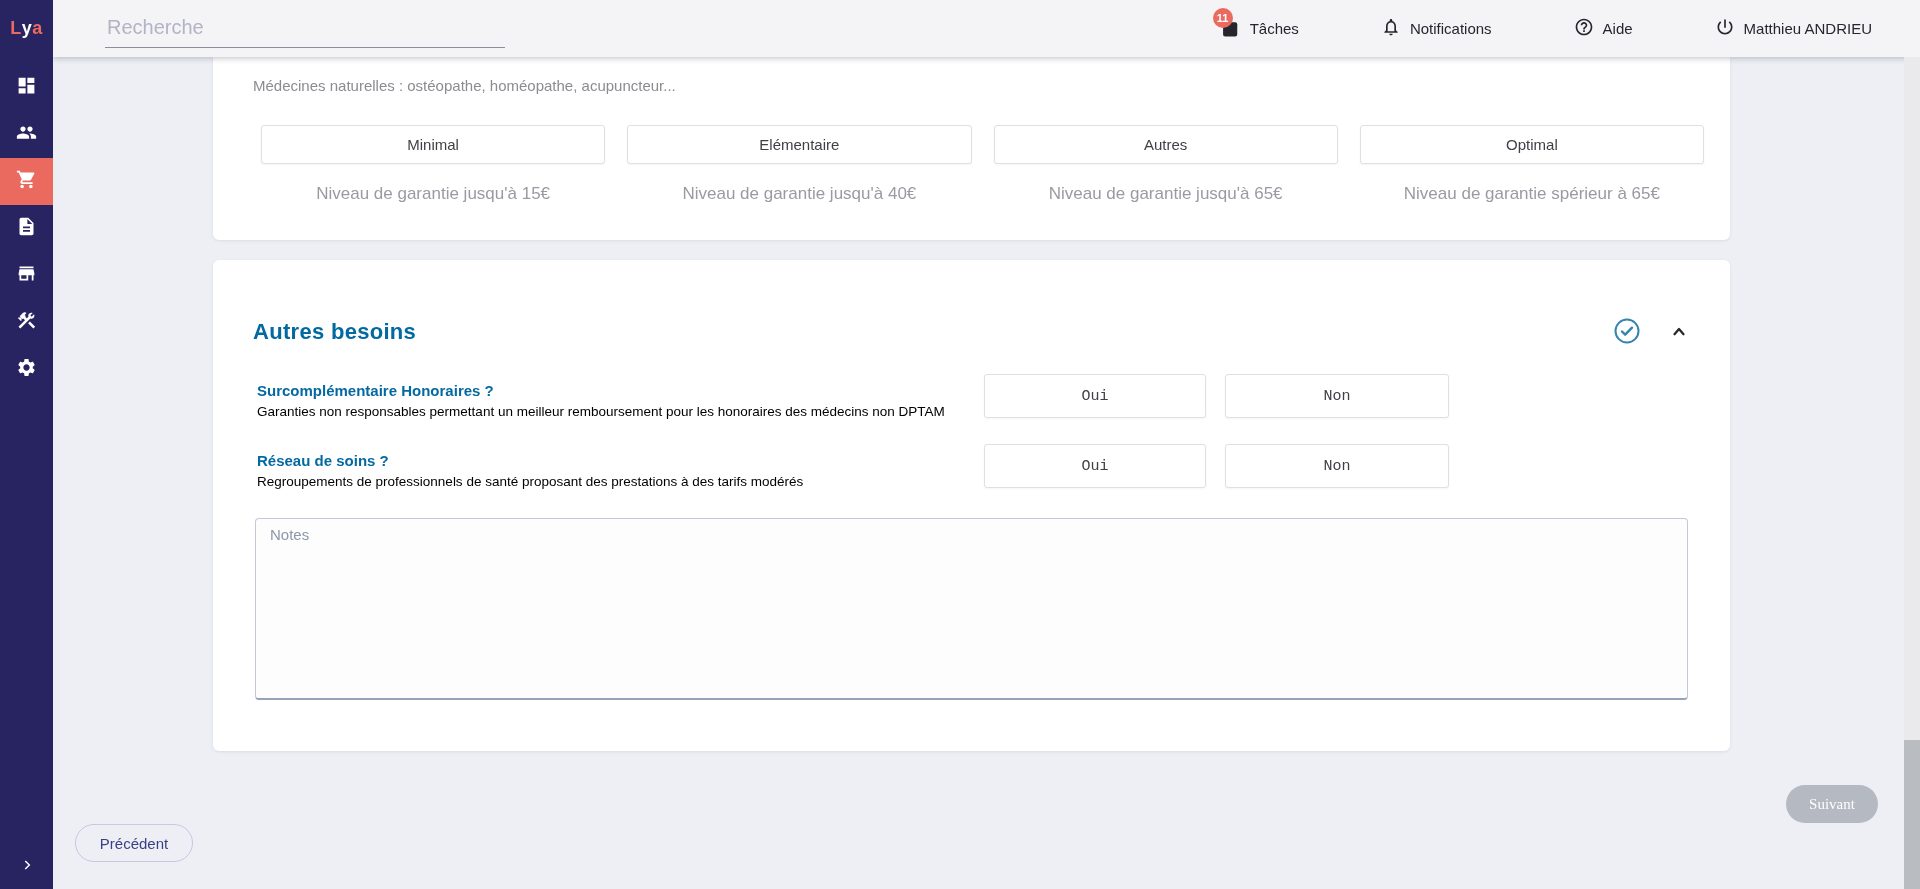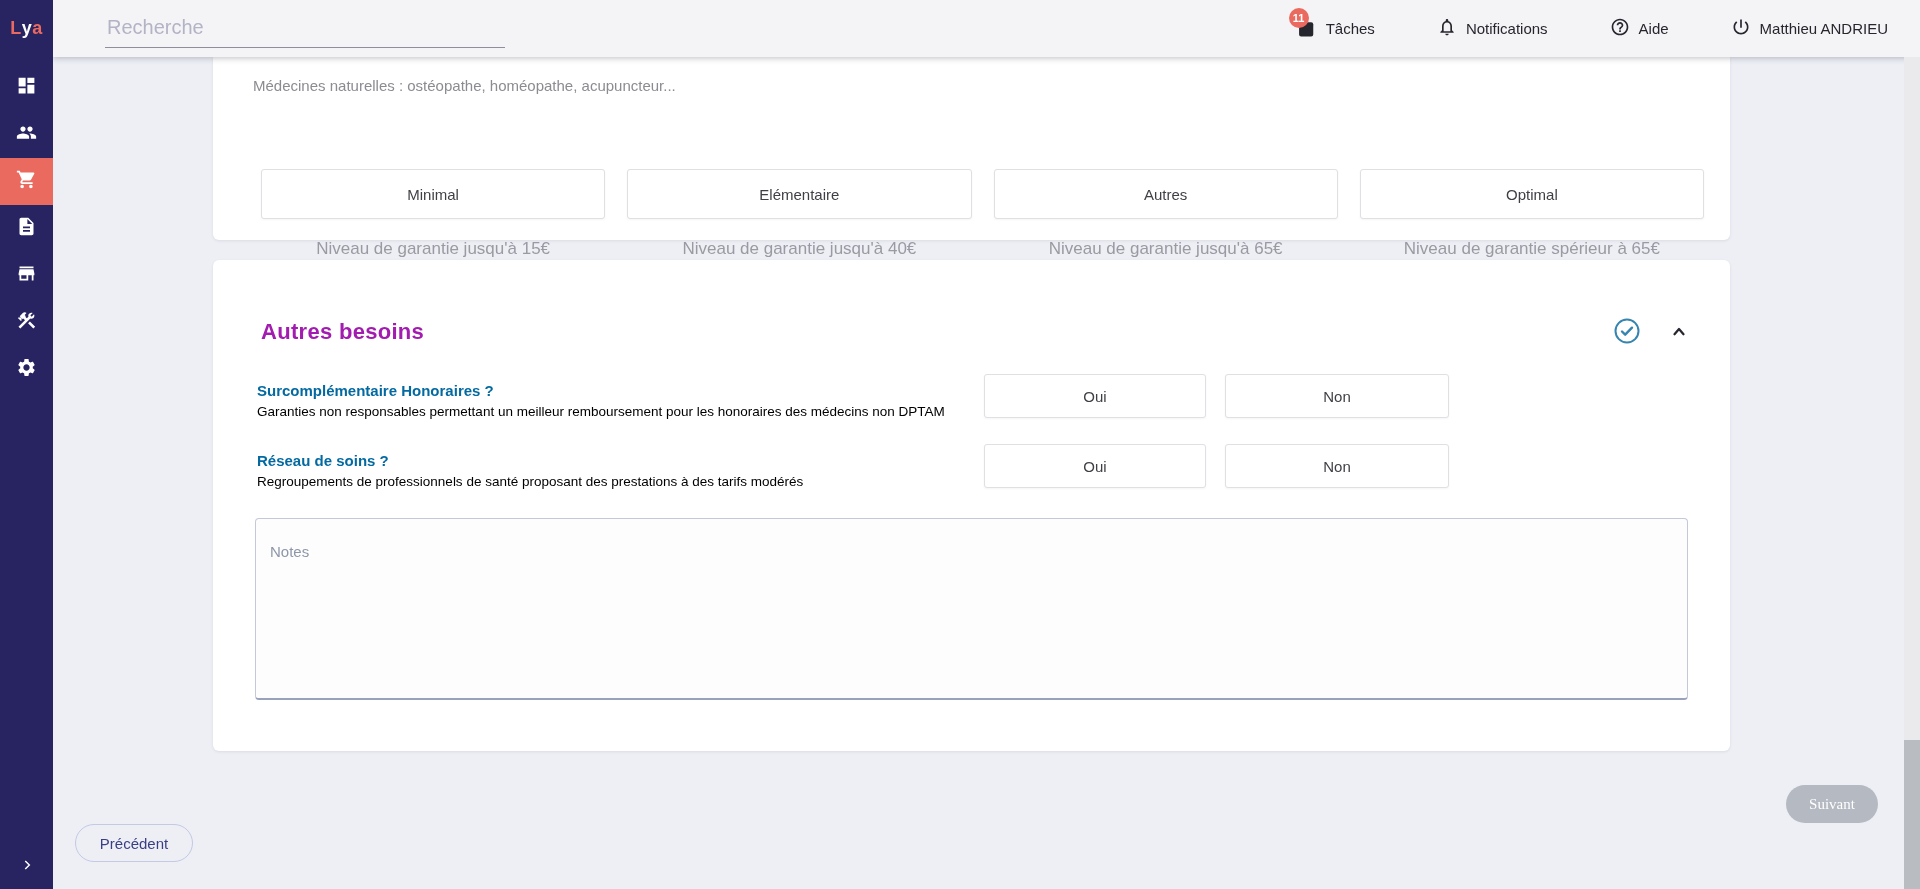--- a/index.html
+++ b/index.html
@@ -43,21 +43,21 @@
     display:flex; align-items:center; z-index:20;
   }
   .search-wrap { margin-left:52px; width:400px; }
   .search-input {
     width:100%; background:transparent; border:none; outline:none;
     border-bottom:1px solid #8f8f9c; padding:6px 2px 8px 2px;
     font-family:"Liberation Sans", sans-serif; font-size:20px; color:#4a4a55;
   }
   .search-input::placeholder { color:#b3b3c6; }
   .topbar-right {
-    margin-left:auto; display:flex; align-items:center; gap:62px; padding-right:32px;text-align:center;
+    margin-left:auto; display:flex; align-items:center; gap:82px; padding-right:48px;text-align:center;
   }
   .topbar-item {
     display:flex; align-items:center; gap:9px; font-size:15px; font-weight:500;
     color:#26262e; cursor:pointer; white-space:nowrap;
   }
   .topbar-item svg { width:20px; height:20px; fill:#26262e; }
   .icon-wrap { position:relative; display:flex; }
   .badge {
     position:absolute; top:-11px; left:-8px; min-width:20px; height:20px;
     background:#ea6a5f; border-radius:50%; color:#fff; font-size:11px; font-weight:700;
@@ -67,51 +67,50 @@
   
   .card { position:absolute; background:#fff; box-shadow:0 1px 3px rgba(60,60,80,0.10); }
   .card1 { left:213px; top:57px; width:1517px; height:183px; border-radius:0 0 6px 6px; }
   .card1-intro { position:absolute; left:40px; top:20px; font-size:15px; color:#8b8b92; }
   .options-row {
     position:absolute; left:48px; top:68px; width:1443px;
     display:flex; gap:22px;
   }
   .option { flex:1; display:flex; flex-direction:column; align-items:center; }
   .option-btn {
-    width:100%; height:50px; background:#fff; border:1px solid #dfdfe4; border-radius:3px;
+    width:100%; height:39px; background:#fff; border:1px solid #dfdfe4; border-radius:3px;
     font-family:"Liberation Sans", sans-serif; font-size:15px; color:#3f3f46; cursor:pointer;
     box-shadow:0 1px 2px rgba(60,60,80,0.05);
-    margin-top:44px;
   }
   .option-caption { margin-top:20px; font-size:17px; color:#9a9aa2; }
 
   .card2 { left:213px; top:260px; width:1517px; height:491px; border-radius:6px; }
-  .card2-title { position:absolute; left:48px; top:59px; font-size:22px; color:#a21caf; letter-spacing:0.3px; }
+  .card2-title { position:absolute; left:40px; top:59px; font-size:22px; color:#0369a1; letter-spacing:0.3px; }
   .card2-icons { position:absolute; right:40px; top:58px; display:flex; align-items:center; gap:28px; }
   .check-circle svg { width:26px; height:26px; }
   .collapse-btn { background:none; border:none; cursor:pointer; display:flex; padding:2px; }
   .collapse-btn svg { width:18px; height:18px; stroke:#26262e; stroke-width:3; fill:none; stroke-linecap:round; stroke-linejoin:round; }
 
   .qrow { position:absolute; left:0; width:100%; height:68px; }
   .qrow-1 { top:106px; }
   .qrow-2 { top:176px; }
   .q-label { position:absolute; left:44px; top:16px; font-size:15px; font-weight:700; color:#0369a1; }
   .q-desc  { position:absolute; left:44px; top:38px; font-size:13.5px; color:#000000; }
   .yn-btn {
     position:absolute; height:44px; background:#fff; border:1px solid #dfdfe4; border-radius:3px;
-    font-family:Liberation Sans, sans-serif; font-size:15px; color:#3f3f46; cursor:pointer;
+    font-family:Liberation Mono, monospace; font-size:15px; color:#3f3f46; cursor:pointer;
     box-shadow:0 1px 2px rgba(60,60,80,0.05);
   }
   .yn-oui { left:771px; top:8px; width:222px; }
   .yn-non { left:1012px; top:8px; width:224px; }
 
   .notes-area {
     position:absolute; left:42px; top:258px; width:1433px; height:182px;
     border:1px solid #c3c9d8; border-bottom:2px solid #99a2bb; border-radius:4px;
-    background:#fdfdfe; resize:none; outline:none; padding:24px 14px;
+    background:#fdfdfe; resize:none; outline:none; padding:7px 14px;
     font-family:"Liberation Sans", sans-serif; font-size:15px; color:#4a4a55;
   }
   .notes-area::placeholder { color:#8d97a8; }
 
   
   .prev-btn {
     position:absolute; left:75px; top:785px; width:118px; height:38px;
     border-radius:19px; border:1px solid #c4c9e4; background:transparent;
     font-family:"Liberation Sans", sans-serif; font-size:15px; color:#3a3f85; cursor:pointer;margin-top:39px;
   }

